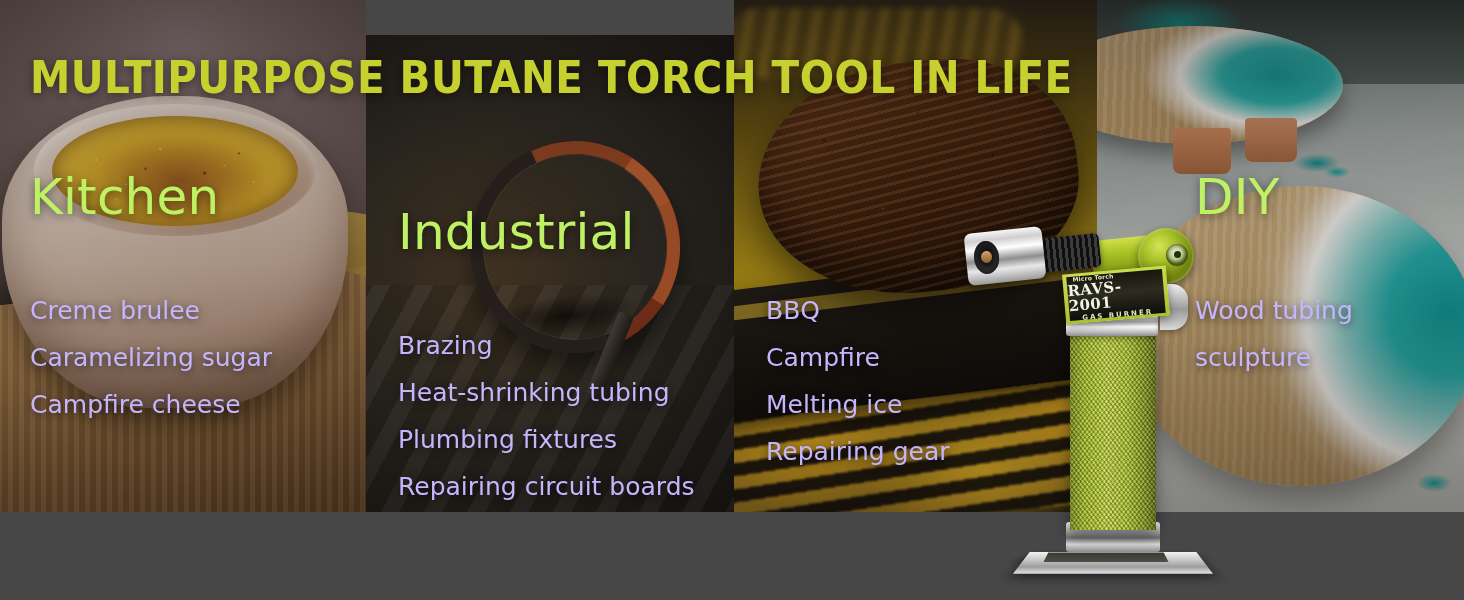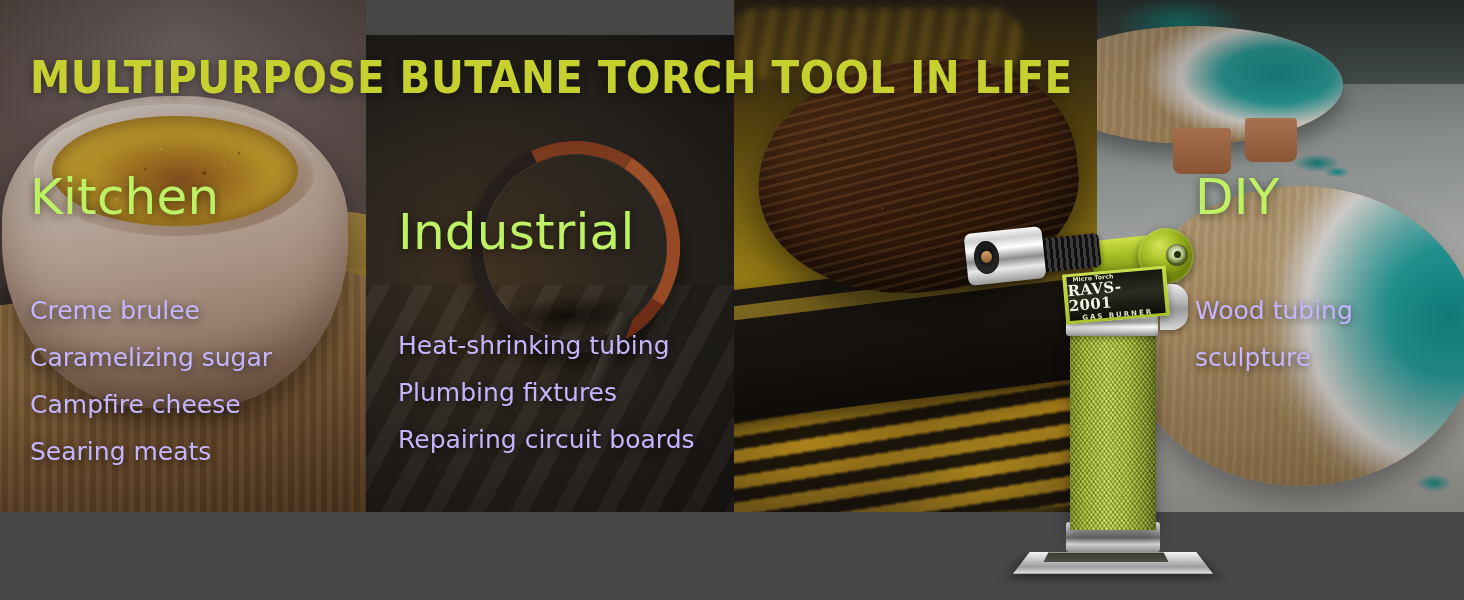--- a/index.html
+++ b/index.html
@@ -445,56 +445,62 @@
         <div class="k-rim"></div>
         <div class="k-custard"></div>
       </div>
       <div class="scrim"></div>
       <div class="panel-text">
         <div class="panel-head">Kitchen</div>
         <ul class="panel-list">
           <li>Creme brulee</li>
           <li>Caramelizing sugar</li>
           <li>Campfire cheese</li>
-          <li>Searing meats</li>
         </ul>
       </div>
     </div>
 
     <div class="panel p-industrial">
       <div class="photo">
         <div class="i-bg"></div>
         <div class="i-streak"></div>
         <div class="i-grit"></div>
         <div class="i-ringshadow"></div>
         <div class="i-ring"></div>
         <div class="i-nail"></div>
       </div>
       <div class="scrim"></div>
       <div class="panel-text">
         <div class="panel-head">Industrial</div>
         <ul class="panel-list">
+          <li>Brazing</li>
           <li>Heat-shrinking tubing</li>
           <li>Plumbing fixtures</li>
           <li>Repairing circuit boards</li>
         </ul>
       </div>
     </div>
 
     <div class="panel p-outdoor">
       <div class="photo">
         <div class="o-bg"></div>
         <div class="o-kebab"></div>
         <div class="o-flame"></div>
         <div class="o-bars"></div>
         <div class="o-grate"></div>
         <div class="o-steak"></div>
       </div>
       <div class="scrim"></div>
       <div class="panel-text">
+        <ul class="panel-list">
+          <li>BBQ</li>
+          <li>Campfire</li>
+          <li>Melting ice</li>
+          <li>Repairing gear</li>
+        </ul>
       </div>
     </div>
 
     <div class="panel p-diy">
       <div class="photo">
         <div class="d-bg"></div>
         <div class="d-backshelf"></div>
         <div class="d-tealback"></div>
         <div class="d-board1"></div>
         <div class="d-cup1"></div>

